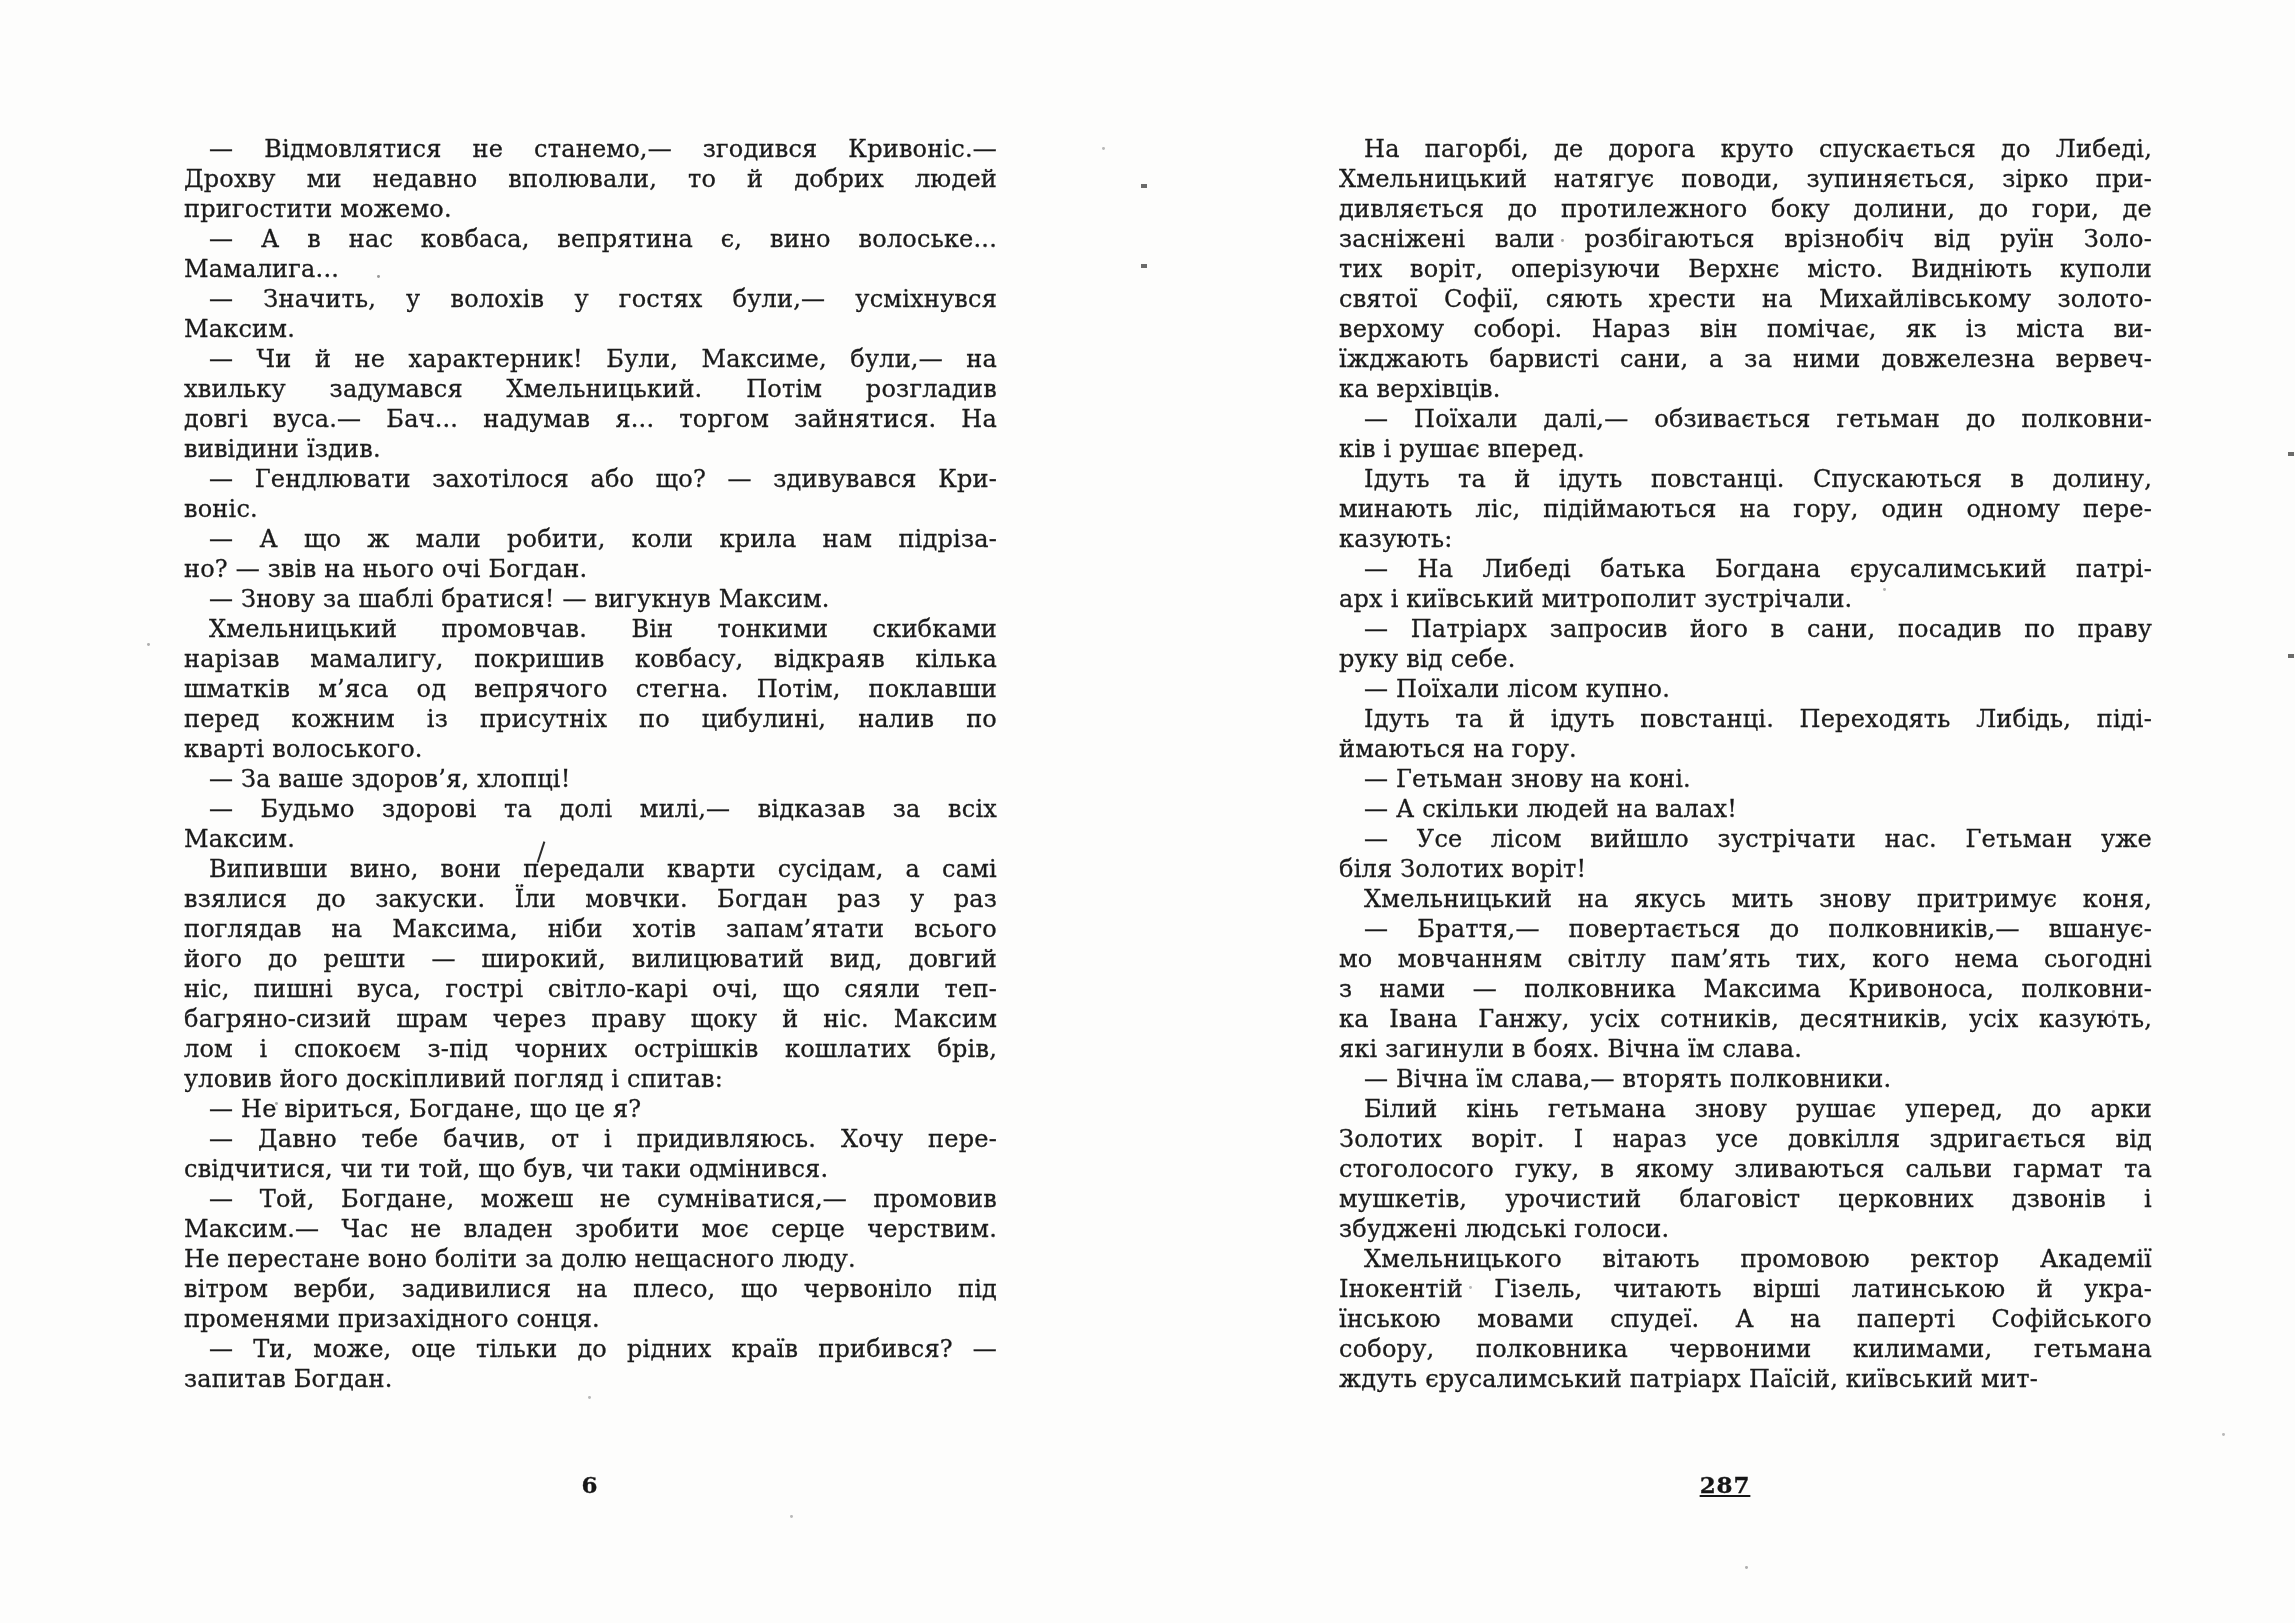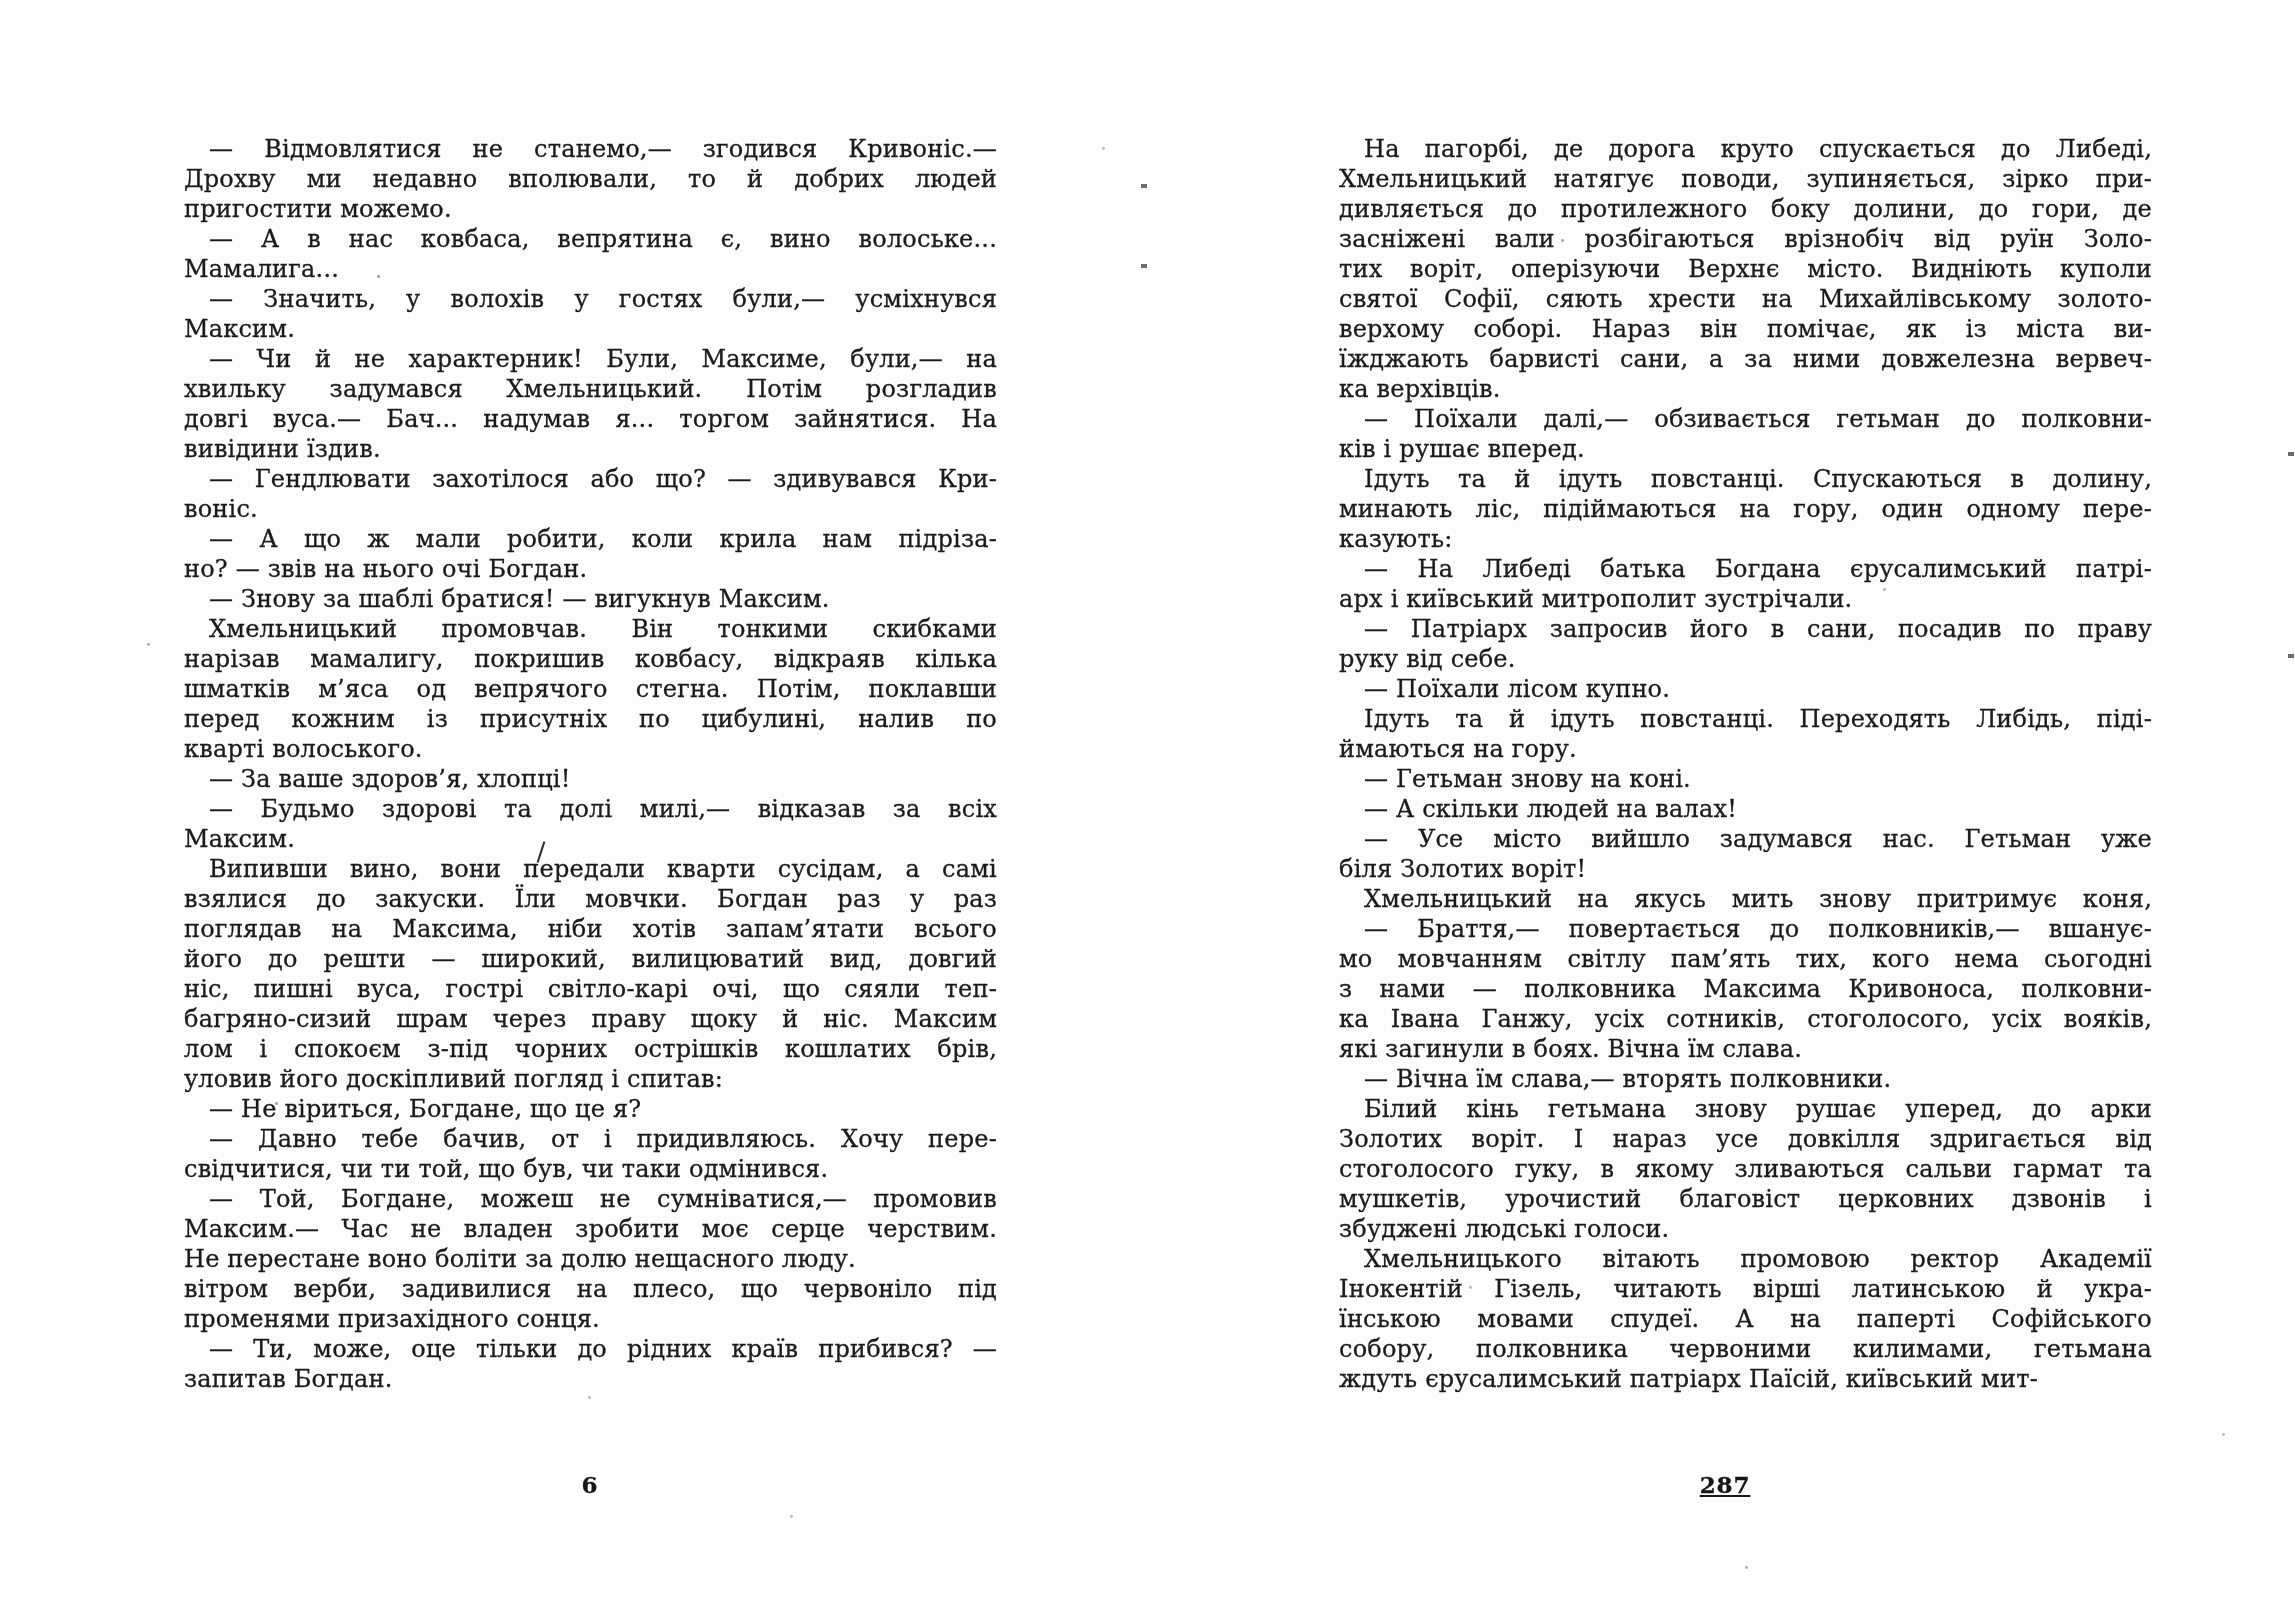--- a/index.html
+++ b/index.html
@@ -173,27 +173,27 @@
         <div class="line plast">казують:</div>
         <div class="line first">— На Либеді батька Богдана єрусалимський патрі-</div>
         <div class="line plast">арх і київський митрополит зустрічали.</div>
         <div class="line first">— Патріарх запросив його в сани, посадив по праву</div>
         <div class="line plast">руку від себе.</div>
         <div class="line first plast">— Поїхали лісом купно.</div>
         <div class="line first">Ідуть та й ідуть повстанці. Переходять Либідь, піді-</div>
         <div class="line plast">ймаються на гору.</div>
         <div class="line first plast">— Гетьман знову на коні.</div>
         <div class="line first plast">— А скільки людей на валах!</div>
-        <div class="line first">— Усе місто вийшло задумався нас. Гетьман уже</div>
+        <div class="line first">— Усе лісом вийшло зустрічати нас. Гетьман уже</div>
         <div class="line plast">біля Золотих воріт!</div>
         <div class="line first">Хмельницький на якусь мить знову притримує коня,</div>
         <div class="line first">— Браття,— повертається до полковників,— вшанує-</div>
         <div class="line">мо мовчанням світлу пам’ять тих, кого нема сьогодні</div>
         <div class="line">з нами — полковника Максима Кривоноса, полковни-</div>
-        <div class="line">ка Івана Ганжу, усіх сотників, стоголосого, усіх вояків,</div>
+        <div class="line">ка Івана Ганжу, усіх сотників, десятників, усіх казують,</div>
         <div class="line plast">які загинули в боях. Вічна їм слава.</div>
         <div class="line first plast">— Вічна їм слава,— вторять полковники.</div>
         <div class="line first">Білий кінь гетьмана знову рушає уперед, до арки</div>
         <div class="line">Золотих воріт. І нараз усе довкілля здригається від</div>
         <div class="line">стоголосого гуку, в якому зливаються сальви гармат та</div>
         <div class="line">мушкетів, урочистий благовіст церковних дзвонів і</div>
         <div class="line plast">збуджені людські голоси.</div>
         <div class="line first">Хмельницького вітають промовою ректор Академії</div>
         <div class="line">Інокентій Гізель, читають вірші латинською й укра-</div>
         <div class="line">їнською мовами спудеї. А на паперті Софійського</div>

